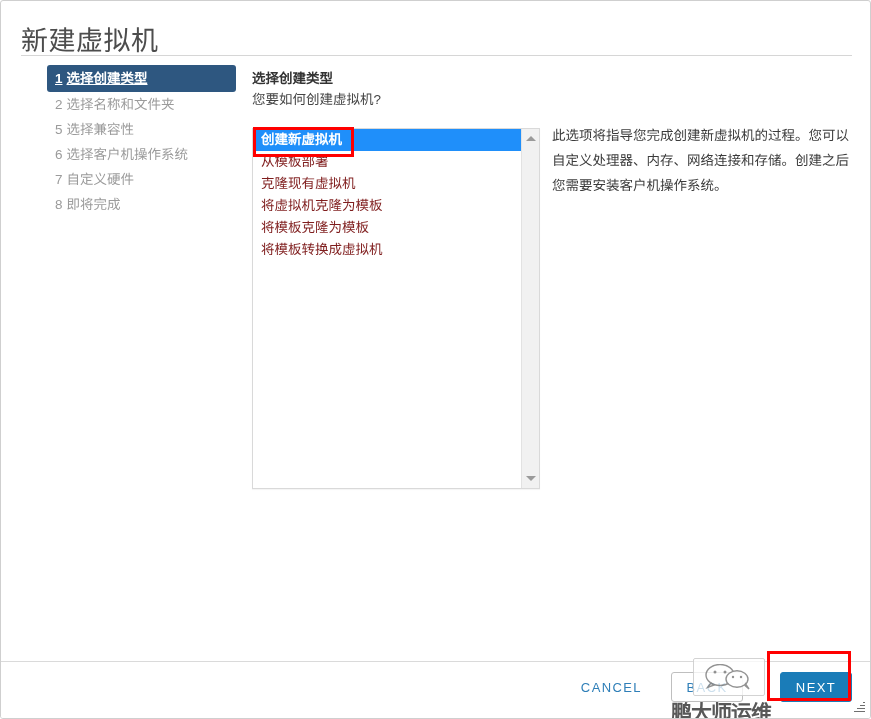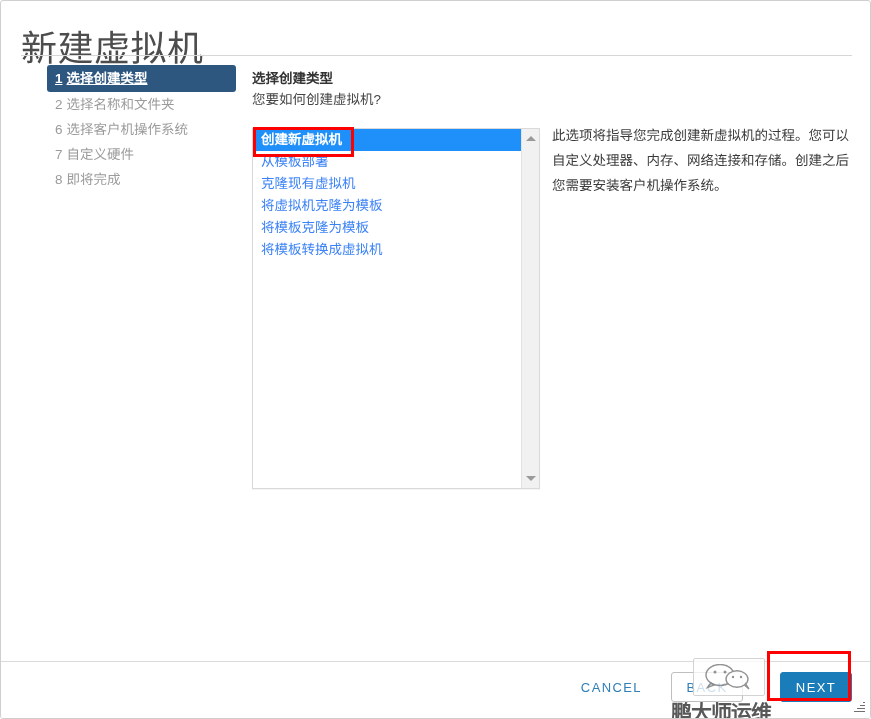--- a/index.html
+++ b/index.html
@@ -21,21 +21,21 @@
     border: 1px solid #cfcfcf;
     border-radius: 3px;
     overflow: hidden;
   }
 
   
   .dialog-title {
     position: absolute;
     left: 20px;
     top: 18px;
-    font-size: 36px;
+    font-size: 27px;
     font-weight: 300;
     color: #4d4d4d;
     letter-spacing: 0.5px;
     white-space: nowrap;
   }
   .title-rule {
     position: absolute;
     left: 20px;
     top: 54px;
     width: 831px;
@@ -101,21 +101,21 @@
     box-shadow: 0 1px 1px rgba(0,0,0,0.04);
   }
   .list-items {
     position: absolute;
     left: 0; top: 0;
     right: 18px;
     bottom: 0;
   }
   .list-item {
     font-size: 13.5px;
-    color: #3b82f6;
+    color: #7f1d1d;
     height: 22px;
     line-height: 22px;
     padding: 0 6px 0 8px;
     white-space: nowrap;
     cursor: default;
   }
   .list-item.selected {
     background: #1f8ffa;
     color: #ffffff;
     font-weight: bold;
@@ -288,20 +288,23 @@
 
   <div class="dialog-title">新建虚拟机</div>
   <div class="title-rule"></div>
 
   <div class="steps">
     <div class="step active">
       <span class="num">1</span><span>选择创建类型</span>
     </div>
     <div class="step">
       <span class="num">2</span><span>选择名称和文件夹</span>
+    </div>
+    <div class="step">
+      <span class="num">5</span><span>选择兼容性</span>
     </div>
     <div class="step">
       <span class="num">6</span><span>选择客户机操作系统</span>
     </div>
     <div class="step">
       <span class="num">7</span><span>自定义硬件</span>
     </div>
     <div class="step">
       <span class="num">8</span><span>即将完成</span>
     </div>

